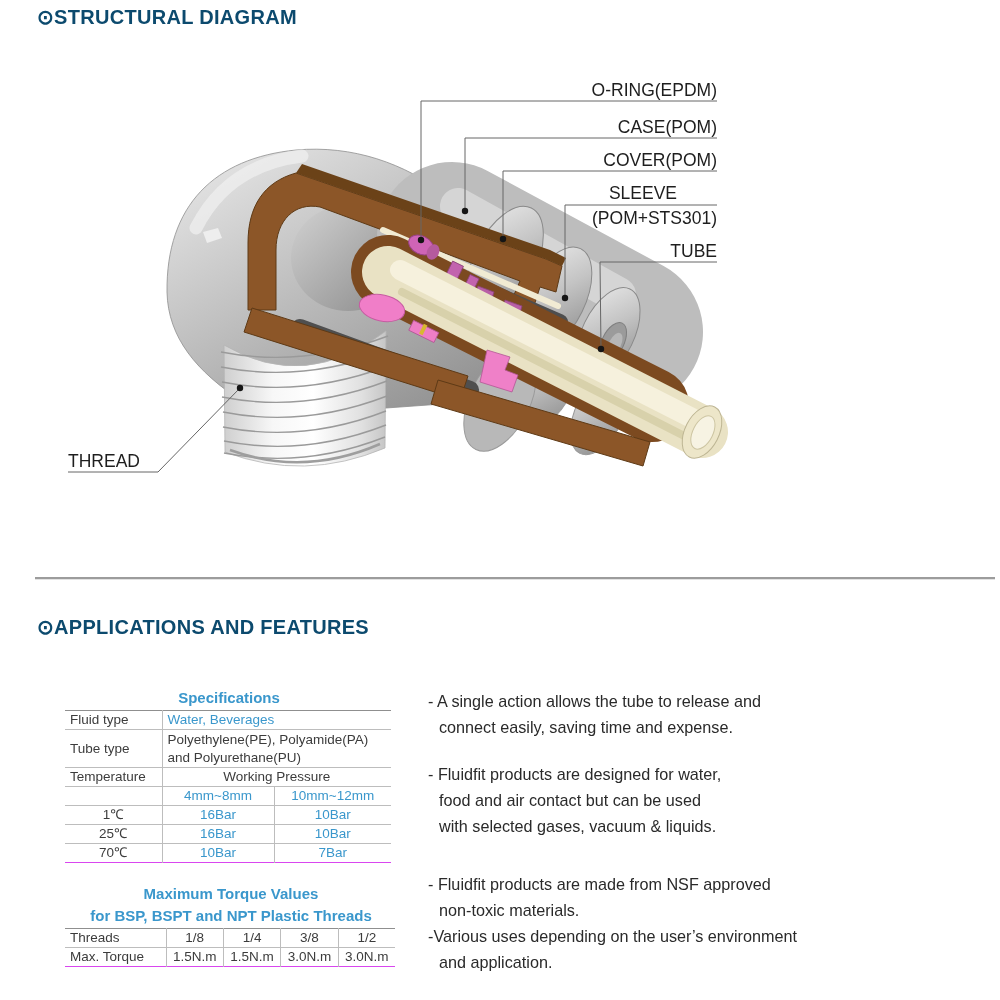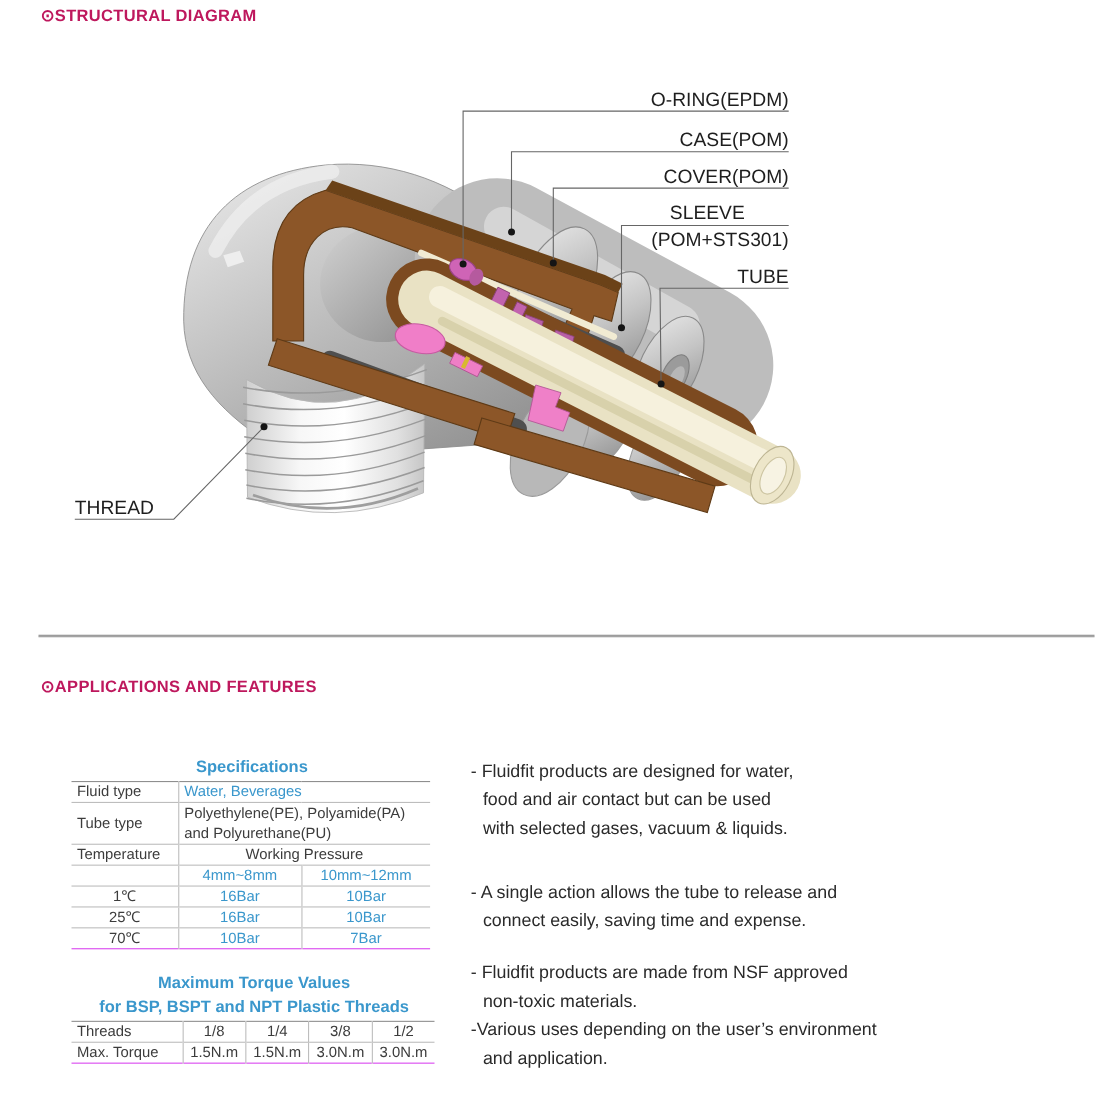--- a/index.html
+++ b/index.html
@@ -1,19 +1,19 @@
 <!DOCTYPE html>
 <html><head>
 <meta charset="utf-8">
 <style>
   * { margin:0; padding:0; box-sizing:border-box; }
   body { font-family:"Liberation Sans", sans-serif; background:#ffffff; }
   .page { position:relative; width:1000px; height:1000px; background:#fff; overflow:hidden; }
 
-  .sec-title { position:absolute; font-size:15px; font-weight:bold; color:#be185d; letter-spacing:0.3px; white-space:nowrap; }
+  .sec-title { position:absolute; font-size:20px; font-weight:bold; color:#0c4a6e; letter-spacing:0.3px; white-space:nowrap; }
   #structural-title { left:37px; top:5px; }
   #applications-title { left:37px; top:615px; }
 
   #diagram-svg { position:absolute; left:0; top:0; width:1000px; height:580px; }
 
   .divider { position:absolute; left:35px; top:577px; width:960px; height:2px; background:#9c9c9c; box-shadow:0 1px 0 #e3e3e3; }
 
   .spec-block { position:absolute; left:65px; top:688px; width:326px; }
   .blk-title { font-size:15px; font-weight:bold; color:#3a97cc; margin:0 0 3px 2px; line-height:19px;text-align:center; }
   table.dtable { border-collapse:collapse; width:326px; color:#3c3c3c; font-size:13.5px;
@@ -241,29 +241,29 @@
         <td class="vl c">1.5N.m</td>
         <td class="vl c">1.5N.m</td>
         <td class="vl c">3.0N.m</td>
         <td class="vl c">3.0N.m</td>
       </tr>
     </tbody>
       </table>
   </div>
 
   <div class="features">
+    <div class="feat f2">
+      <div>- A single action allows the tube to release and</div>
+      <div class="cont">connect easily, saving time and expense.</div>
+    </div>
     <div class="feat f1">
       <div>- Fluidfit products are designed for water,</div>
       <div class="cont">food and air contact but can be used</div>
       <div class="cont">with selected gases, vacuum &amp; liquids.</div>
     </div>
-    <div class="feat f2">
-      <div>- A single action allows the tube to release and</div>
-      <div class="cont">connect easily, saving time and expense.</div>
-    </div>
     <div class="feat f3">
       <div>- Fluidfit products are made from NSF approved</div>
       <div class="cont">non-toxic materials.</div>
     </div>
     <div class="feat f4">
       <div>-Various uses depending on the user’s environment</div>
       <div class="cont">and application.</div>
     </div>
   </div>
 

